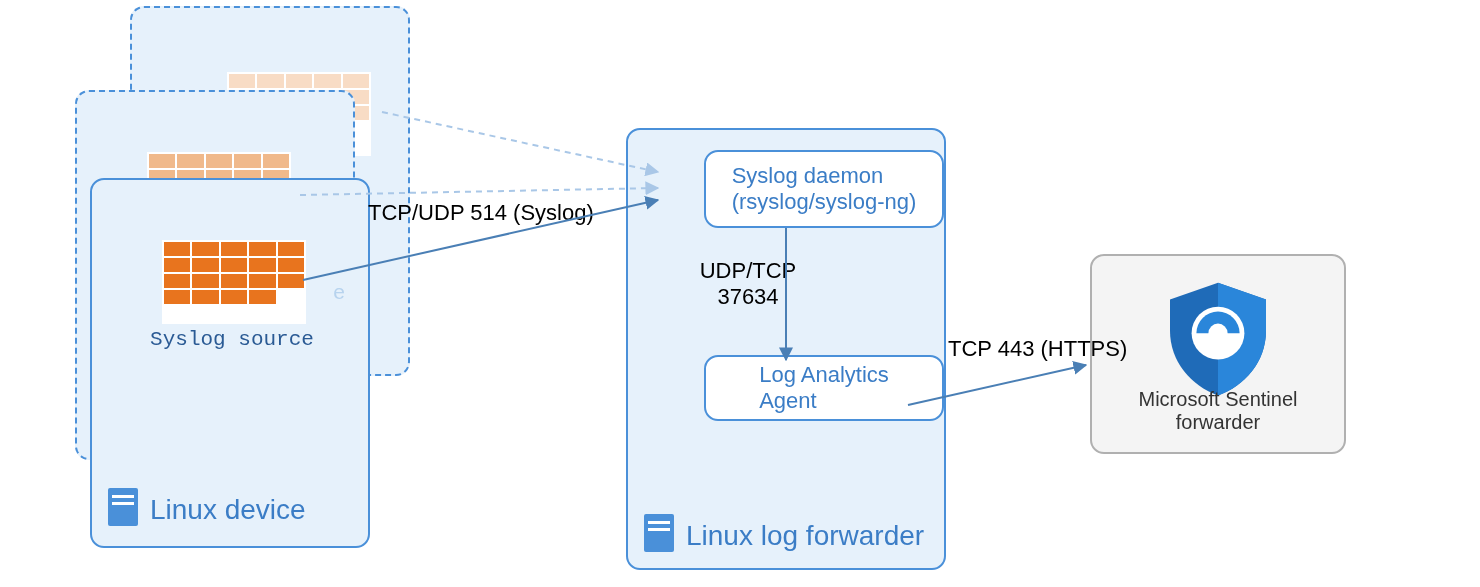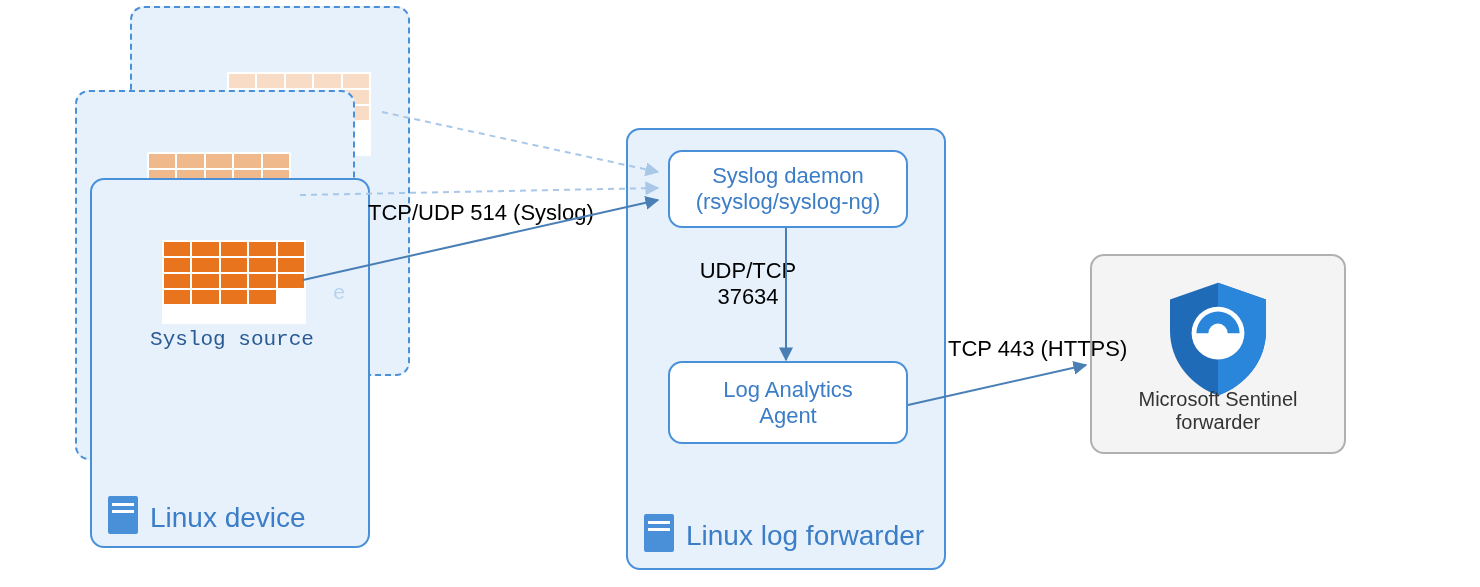--- a/index.html
+++ b/index.html
@@ -15,21 +15,21 @@
     border-radius: 14px;
     box-sizing: border-box;
   }
   .device-box {
     background: #e6f1fb;
     border: 2px dashed #4a90d9;
   }
   .device-box.solid { border-style: solid; }
   .device-title {
     position: absolute;
-    bottom: 12px;
+    bottom: 20px;
     left: 16px;
     display: flex;
     align-items: flex-end;
     gap: 12px;
     color: #3b7dc6;
   }
   .device-title-text { font-size: 28px; }
   .brick-wall {
     position: absolute;
     display: grid;
@@ -57,23 +57,23 @@
   .inner-box {
     position: absolute;
     background: #fff;
     border: 2px solid #4a90d9;
     border-radius: 14px;
     color: #3b7dc6;
     font-size: 22px;
     display: flex;
     align-items: center;
     justify-content: center;
-    text-align: center;
     box-sizing: border-box;
     padding: 0;
+    margin-left: 36px;
   }
   .sentinel-box {
     background: #f4f4f4;
     border: 2px solid #b0b0b0;
   }
   .sentinel-label {
     position: absolute;
     width: 100%;
     text-align: center;
     color: #333;
@@ -224,21 +224,21 @@
   </div>
 </div>
 
 <div class="box forwarder-box" style="left:626px; top:128px; width:320px; height:442px;">
   <div class="inner-box" style="left:40px; top:20px; width:240px; height:78px;">
     <div>
       <div>Syslog daemon</div>
       <div>(rsyslog/syslog-ng)</div>
     </div>
   </div>
-  <div class="inner-box" style="left:40px; top:231px; width:240px; height:83px;">
+  <div class="inner-box" style="left:40px; top:225px; width:240px; height:66px;">
     <div>
       <div>Log Analytics</div>
       <div>Agent</div>
     </div>
   </div>
   <div class="device-title" style="left:16px; bottom:16px;">
     <div class="server-icon larger"></div>
     <span class="device-title-text">Linux log forwarder</span>
   </div>
 </div>

